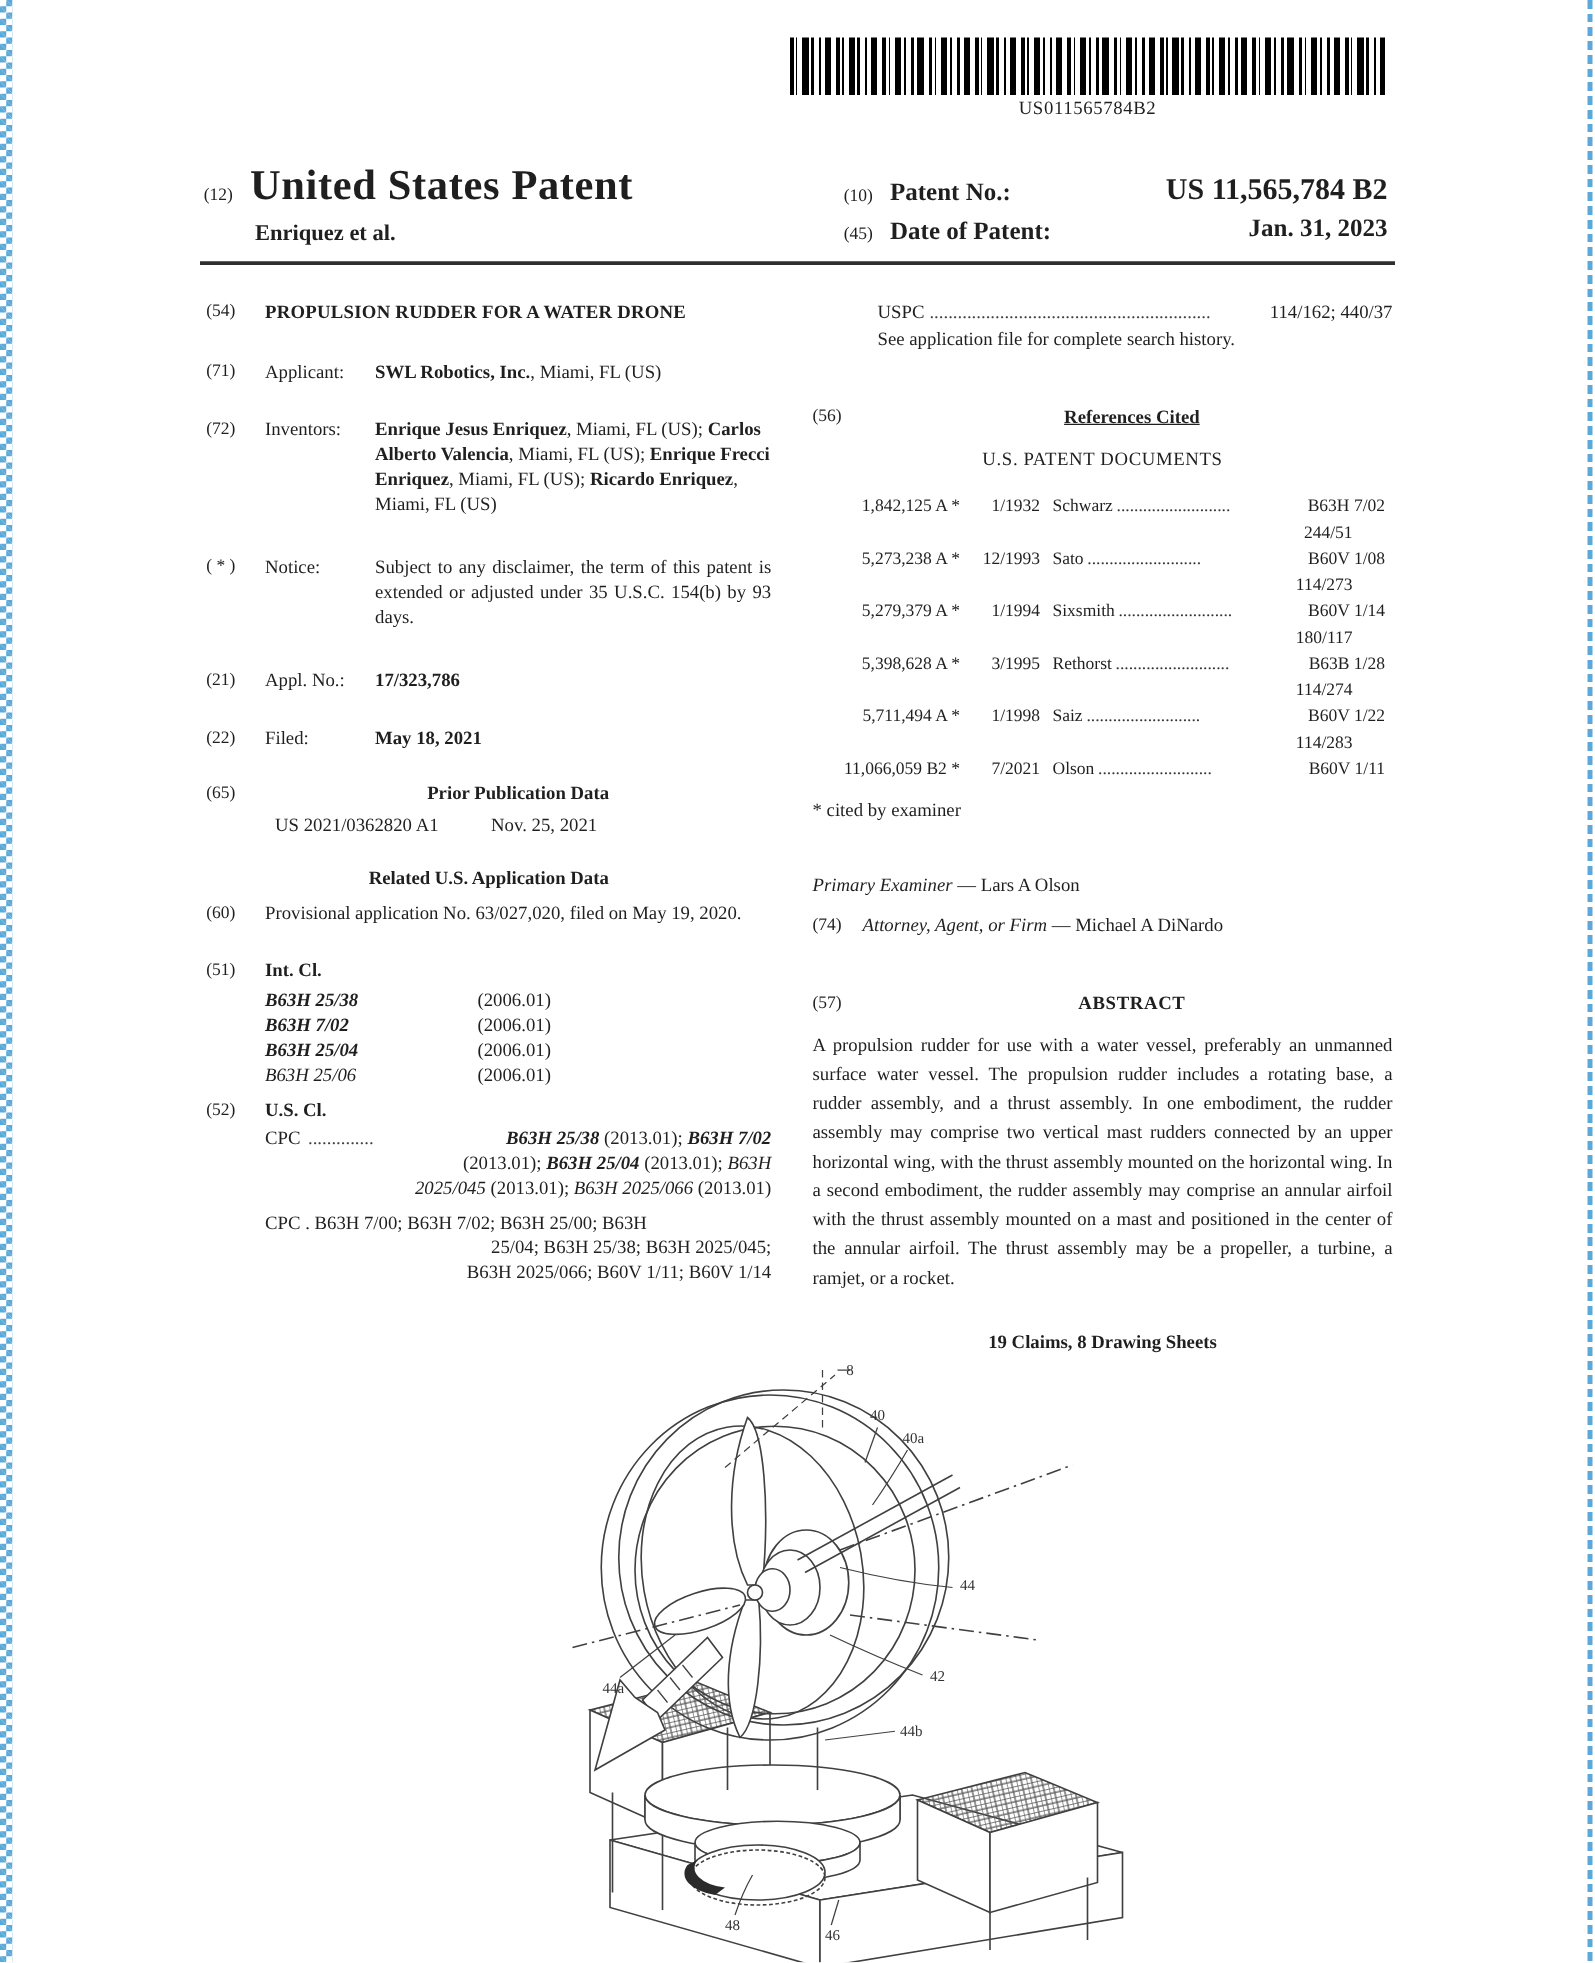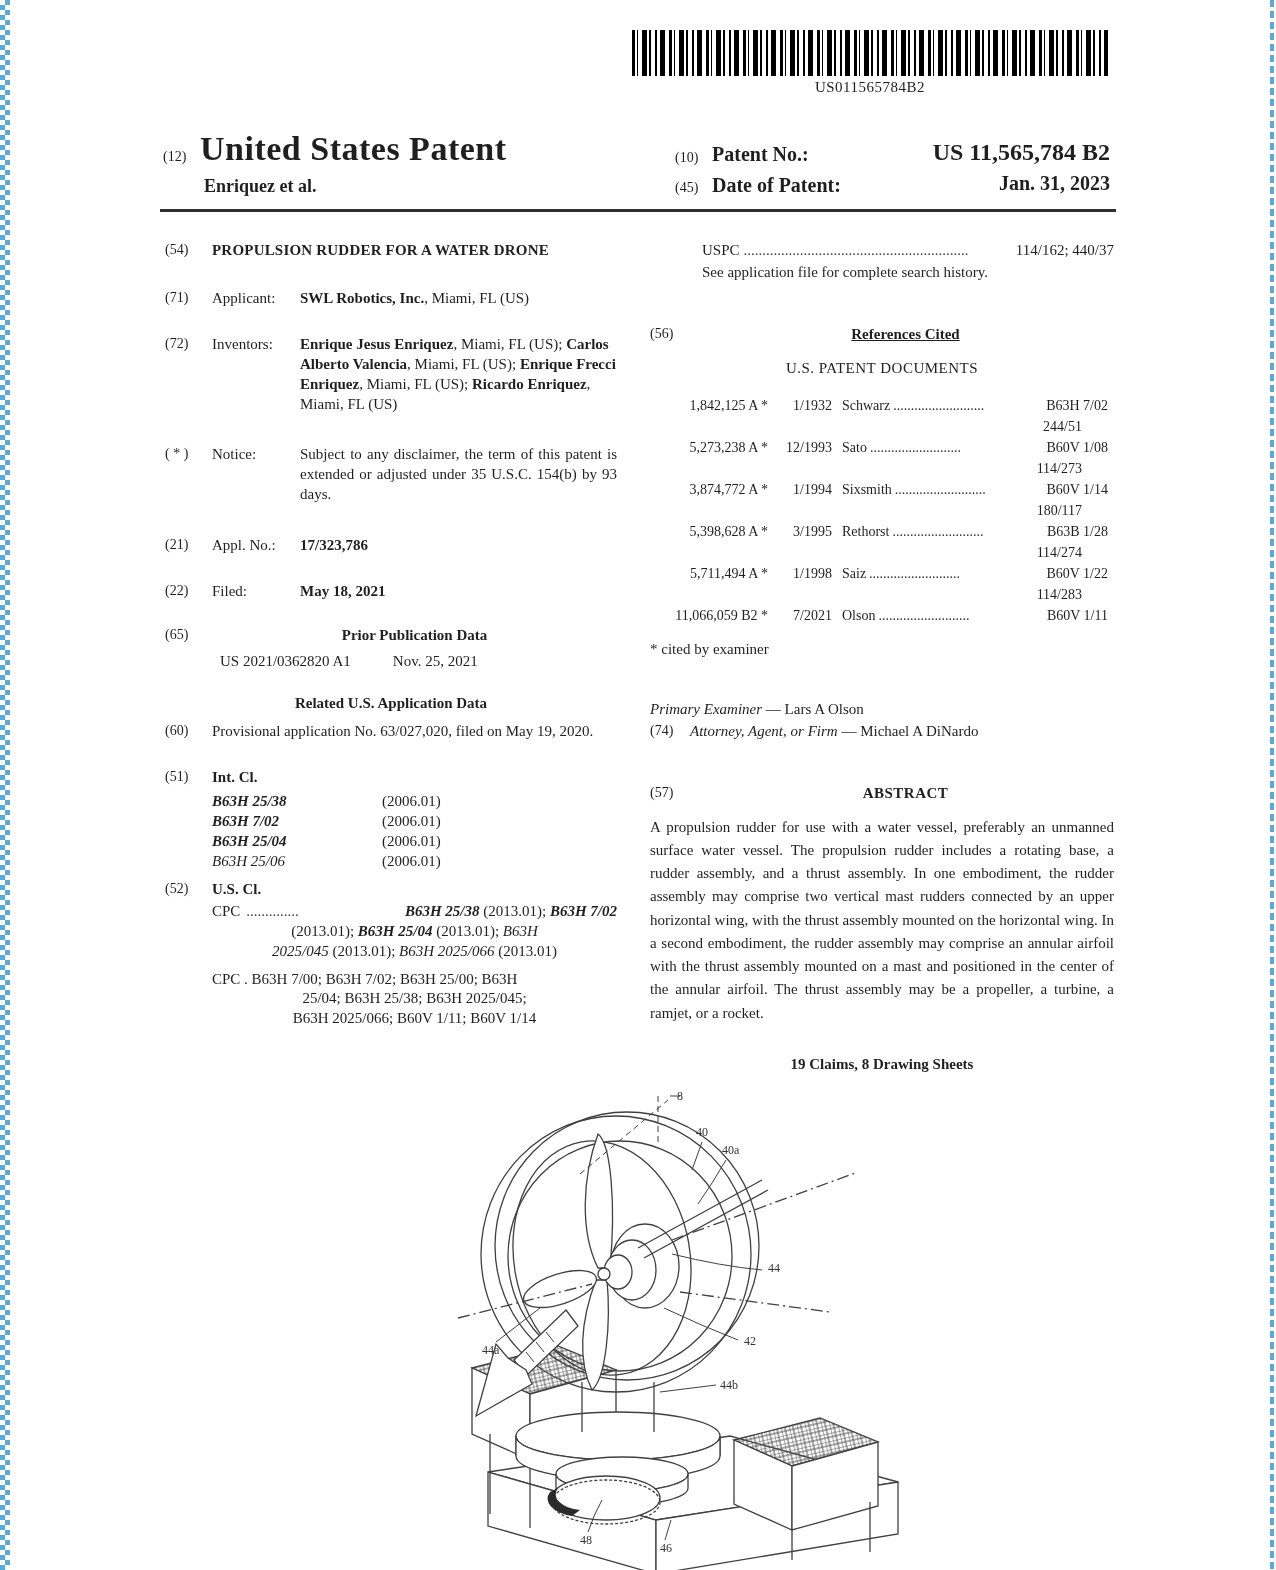--- a/index.html
+++ b/index.html
@@ -44,38 +44,38 @@
   .title-body{font-weight:bold;max-width:348px;letter-spacing:.2px;}
   .center-head{text-align:center;font-weight:bold;}
   .publine{display:flex;padding-left:55px;margin-top:6px;}
   .publine .gap{width:42px;}
   .intcl-row{display:flex;}
   .intcl-cls{width:170px;font-style:italic;font-weight:bold;}
   .intcl-cls.n{font-weight:normal;}
   .cpc-l1{display:flex;white-space:nowrap;}
   .cpc-l1 .dots{padding:0 6px;color:#444;}
   .cpc-l1 .segs{flex:1;text-align:right;}
-  .r{text-align:center;}
+  .r{text-align:right;}
   
   .uspc{display:flex;padding-left:52px;white-space:nowrap;margin-bottom:2px;}
   .uspc .dots{flex:1;overflow:hidden;color:#444;padding:0 4px;}
   .seeapp{padding-left:52px;margin-bottom:42px;}
   .refs-head{display:flex;margin-bottom:14px;}
   .refs-head .hd{flex:1;text-align:center;font-weight:bold;text-decoration:underline;}
   .refs-sub{text-align:center;margin-bottom:16px;letter-spacing:.5px;}
   .refs{font-size:14px;line-height:1.5;padding-right:6px;}
   .ref-l1{display:flex;white-space:nowrap;}
   .ref-num{width:118px;text-align:right;}
   .ref-date{width:64px;text-align:right;}
   .ref-name{padding-left:10px;}
   .ref-dots{flex:1;overflow:hidden;color:#333;padding:0 3px;}
   .ref-cls{text-align:right;}
   .ref-l2{text-align:right;padding-right:26px;}
   .cited{margin-top:14px;margin-bottom:40px;}
-  .exam{margin-bottom:2px;}
+  .exam{margin-bottom:12px;}
   .atty{display:flex;margin-bottom:42px;}
   .atty .tagc{width:40px;}
   .abs-head{display:flex;margin-bottom:12px;}
   .abs-head .hd{flex:1;text-align:center;font-weight:bold;letter-spacing:.5px;}
   .abs-text{text-align:justify;line-height:1.55;margin-bottom:30px;}
   .claims{text-align:center;font-weight:bold;margin-top:2px;}
   
   .fig{position:absolute;left:430px;top:1082px;}
   .fig text{font-family:"Liberation Serif",serif;font-size:12px;fill:#333;}
 </style>
@@ -229,21 +229,21 @@
           <span class="ref-num">5,273,238 A *</span>
           <span class="ref-date">12/1993</span>
           <span class="ref-name">Sato</span>
           <span class="ref-dots">..........................</span>
           <span class="ref-cls">B60V 1/08</span>
         </div>
         <div class="ref-l2">114/273</div>
       </div>
       <div class="ref">
         <div class="ref-l1">
-          <span class="ref-num">3,874,772 A *</span>
+          <span class="ref-num">5,279,379 A *</span>
           <span class="ref-date">1/1994</span>
           <span class="ref-name">Sixsmith</span>
           <span class="ref-dots">..........................</span>
           <span class="ref-cls">B60V 1/14</span>
         </div>
         <div class="ref-l2">180/117</div>
       </div>
       <div class="ref">
         <div class="ref-l1">
           <span class="ref-num">5,398,628 A *</span>

